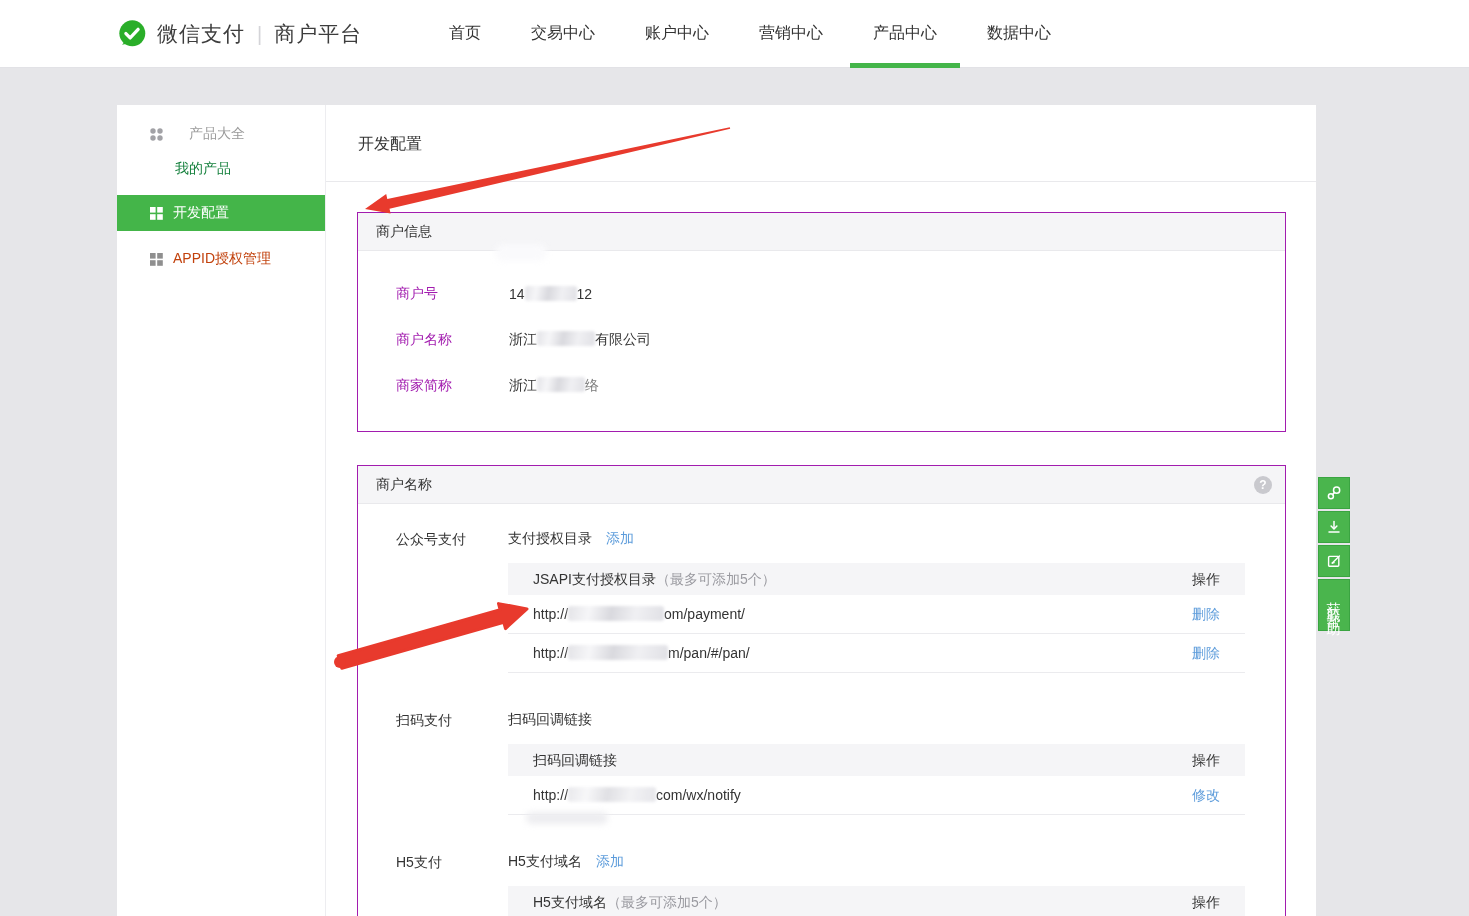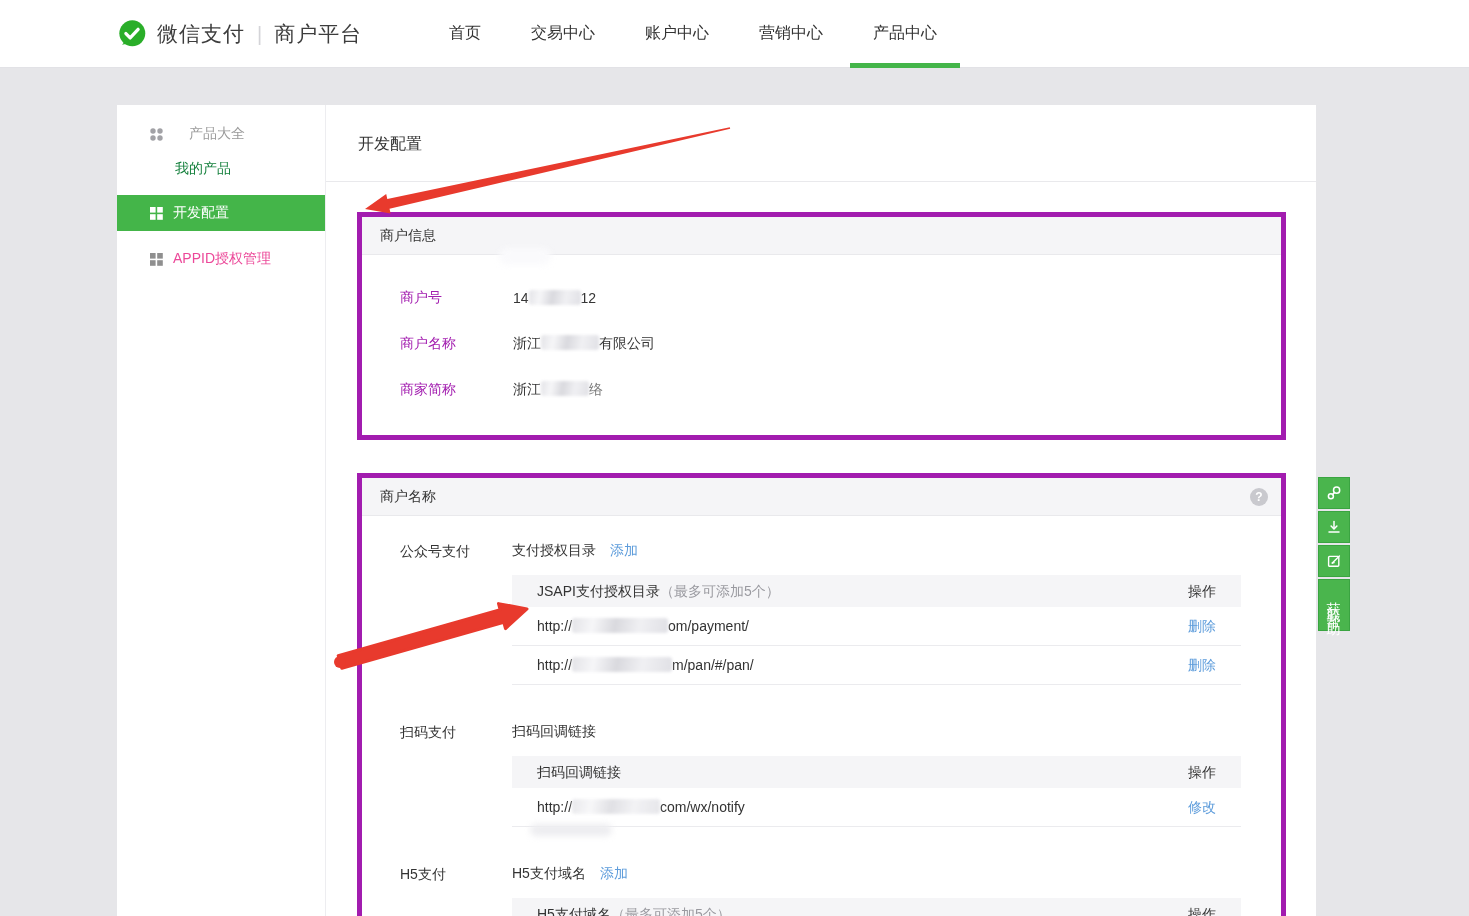--- a/index.html
+++ b/index.html
@@ -21,32 +21,32 @@
   .nav-item { position:relative; height:68px; line-height:66px; padding:0 25px;
               font-size:16px; color:#333; cursor:pointer; }
   .nav-item.active::after { content:""; position:absolute; left:2px; right:2px; bottom:0;
               height:5px; background:#44b549; }
   
   .sidebar { position:absolute; left:117px; top:105px; width:208px; bottom:0; background:#fff; }
   .side-group { margin-top:12px; height:34px; display:flex; align-items:center;
                 padding-left:33px; color:#9b9b9b; cursor:pointer;gap:16px; }
   .side-sub { height:34px; line-height:34px; padding-left:58px; color:#15803d; cursor:pointer; }
   .side-item { margin-top:10px; height:36px; display:flex; align-items:center;
-               padding-left:33px; color:#ec4899; cursor:pointer; }
+               padding-left:33px; color:#c2410c; cursor:pointer; }
   .side-item .sq-icon { color:#8f8f8f; }
   .side-item.active { background:#44b549; color:#fff; }
   .side-item.active .sq-icon { color:#fff; }
   .icon-gap { margin-right:10px; display:inline-flex; }
   
   .main { position:absolute; left:325px; top:105px; width:991px; bottom:0;
           background:#fff; border-left:1px solid #ededf0; }
   .main-title { height:77px; line-height:77px; padding-left:32px; font-size:16px;
                 color:#333; border-bottom:1px solid #e9e9ec; }
   .content { padding:30px 30px 0 31px; }
-  .box { border:5px solid #a21caf; background:#fff; }
+  .box { border:1px solid #a21caf; background:#fff; }
   .box-header { position:relative; height:38px; line-height:37px; background:#f5f5f7;
                 border-bottom:1px solid #e9e9ec; padding:0 18px; font-size:14px; color:#333; }
   .help-circle { position:absolute; right:13px; top:10px; width:18px; height:18px;
                  border-radius:50%; background:#c9c9ce; color:#fff; font-size:12px;
                  font-weight:bold; text-align:center; line-height:18px; cursor:pointer; }
   
   .merchant-body { padding:20px 0 22px 38px; }
   .field-row { display:flex; align-items:center; height:46px; }
   .field-label { width:113px; color:#a21caf; }
   
@@ -98,20 +98,21 @@
       <span class="logo-brand">微信支付</span>
       <span class="logo-sep">|</span>
       <span class="logo-product">商户平台</span>
     </div>
     <div class="topnav">
       <div class="nav-item">首页</div>
       <div class="nav-item">交易中心</div>
       <div class="nav-item">账户中心</div>
       <div class="nav-item">营销中心</div>
       <div class="nav-item active">产品中心</div>
+      <div class="nav-item">数据中心</div>
     </div>
   </div>
 
   <div class="sidebar">
     <div class="side-group">
       <span class="icon-gap">
         <svg width="13" height="13" viewBox="0 0 13 13" fill="#a2a2a6">
           <circle cx="3" cy="3" r="2.7"></circle>
             <circle cx="10" cy="3" r="2.7"></circle>
           <circle cx="3" cy="10" r="2.7"></circle>

